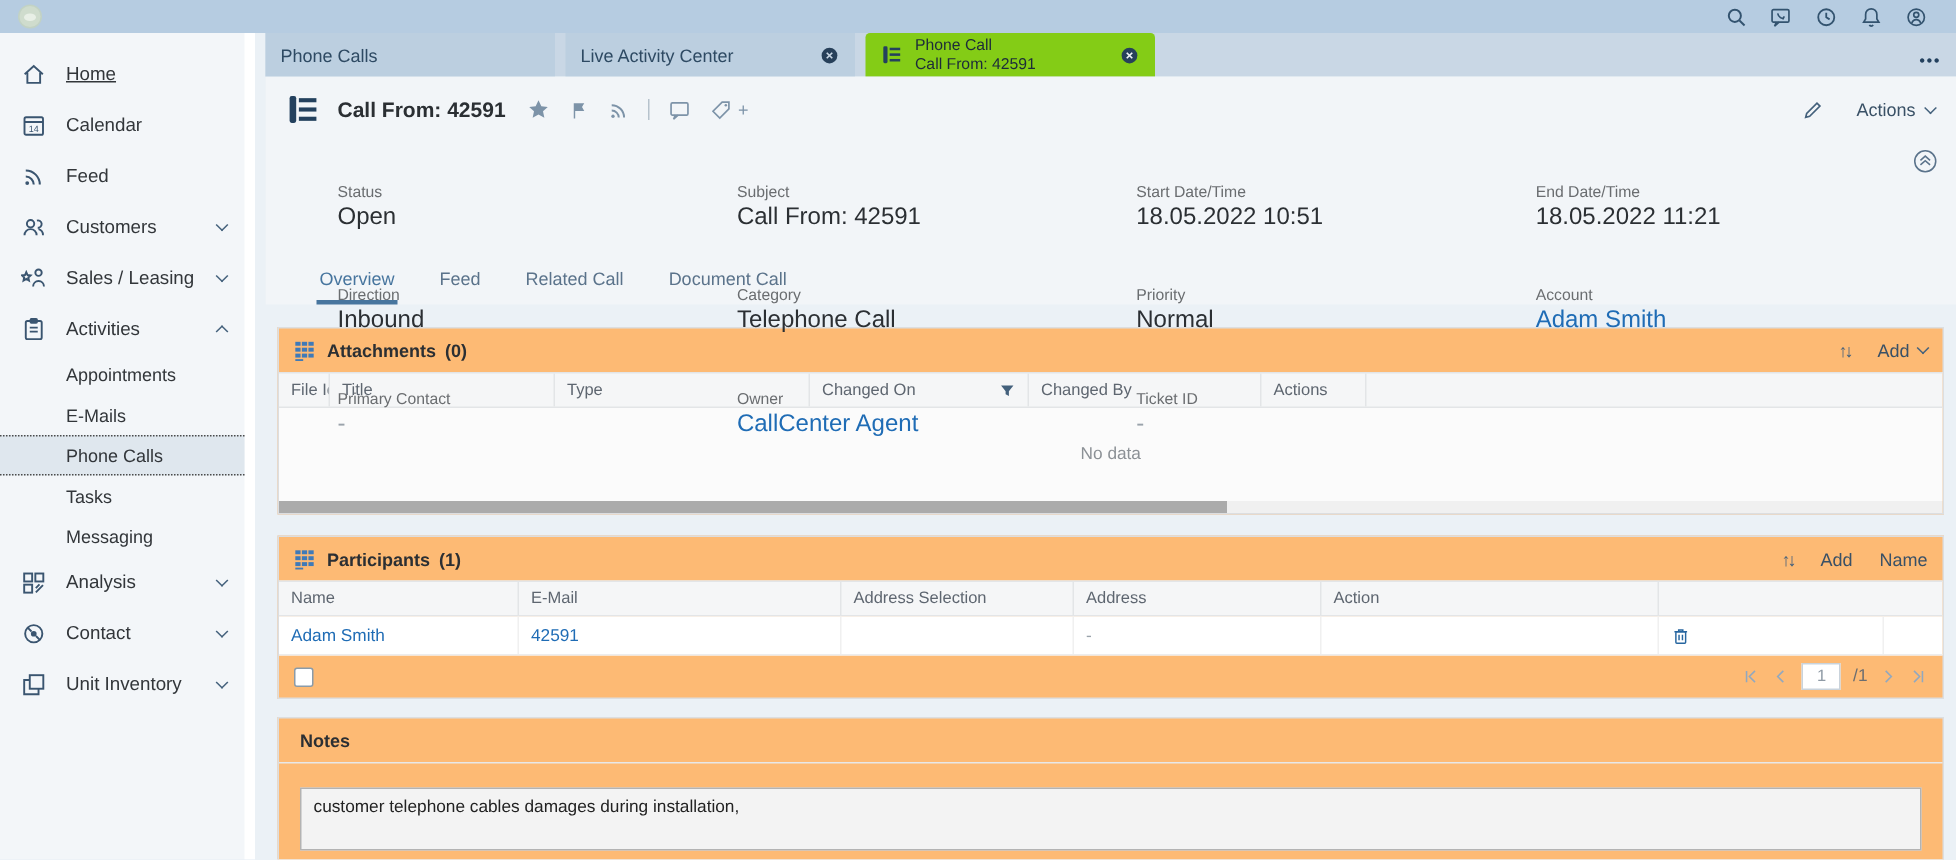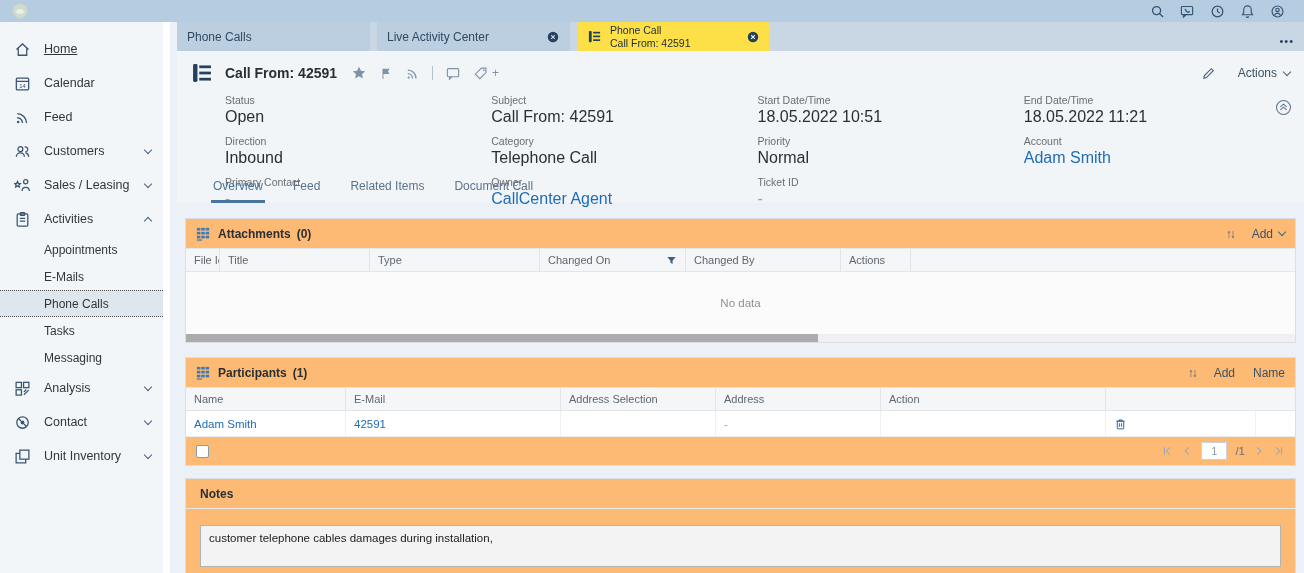--- a/index.html
+++ b/index.html
@@ -36,42 +36,42 @@
     transform:rotate(45deg); margin-top:-3px;}
   .chev.up { transform:rotate(-135deg); margin-top:3px;}
 
   
   .tabstrip { position:absolute; left:177px; top:22px; right:0; height:29px;
     background:#c9d7e5; display:flex; align-items:stretch; }
   .tab { width:193px; margin-right:7px; background:#bccfe0; color:#2e4a63;
     display:flex; align-items:center; padding:0 10px; font-size:12px; cursor:pointer;}
   .tab .t-lbl { flex:1; white-space:nowrap; overflow:hidden;}
   .tab .close { color:#27405a; width:14px; height:14px; flex:none; margin-left:6px;}
-  .tab.active { background:#fde047; color:#1c2b3a; border-radius:3px 3px 0 0;}
+  .tab.active { background:#84cc16; color:#1c2b3a; border-radius:3px 3px 0 0;}
   .tab.active .t2 { display:flex; flex-direction:column; line-height:1.15; flex:1; overflow:hidden;}
   .tab.active .t2 span{ font-size:10.5px; white-space:nowrap;}
   .tab .obj-ic { color:#24415e; margin-right:8px; flex:none;}
   .tab-overflow { margin-left:auto; align-self:flex-end; padding:2px 10px 4px;
     color:#24415e; font-size:11px; letter-spacing:1px; cursor:pointer;}
 
   
   .content { position:absolute; left:177px; top:51px; right:0; bottom:0; overflow:hidden;}
 
   .header-card { background:#f2f5f8; padding:11px 14px 0 14px; height:152px; position:relative;}
   .hdr-row { display:flex; align-items:center; }
   .hdr-obj { color:#24415e; margin-right:12px;}
   .hdr-title { font-size:14px; font-weight:bold; color:#2b2f33; margin-right:14px; white-space:nowrap;}
   .hdr-ics { display:flex; align-items:center; gap:12px; color:#7d93a8;}
   .hdr-sep { width:1px; height:14px; background:#b6c2cc; }
   .hdr-right { margin-left:auto; display:flex; align-items:center; gap:22px; color:#44617c;}
   .actions-btn { display:flex; align-items:center; gap:7px; font-size:12px; color:#3a5166; cursor:pointer;}
   .tagplus { font-size:12px; color:#7d93a8; margin-left:-8px;}
 
   .fields { display:grid; grid-template-columns:repeat(4,1fr); padding:10px 0 0 34px; }
-  .field { margin-bottom:9px; padding-right:20px;}
+  .field { margin-bottom:9px; padding-right:20px;margin-top:28px;}
   .f-lbl { font-size:10.5px; color:#6a6d70; margin-bottom:2px;}
   .f-val { font-size:16px; color:#2b2f33;}
   .f-val.link { color:#1f6cb5; cursor:pointer;}
   .f-val.faint { color:#9aa3ab;}
   .collapse-btn { position:absolute; right:12px; top:48px; color:#5b738b; cursor:pointer;}
 
   .subtabs { position:absolute; left:14px; right:8px; bottom:0; display:flex; gap:26px; padding-left:20px;}
   .subtab { font-size:12px; color:#5b738b; padding:4px 2px 7px; cursor:pointer; border-bottom:3px solid transparent;}
   .subtab.sel { color:#47759e; border-bottom-color:#47759e;}
 
@@ -424,21 +424,21 @@
     <span class="collapse-btn">
         <svg width="17" height="17" viewBox="0 0 18 18" fill="none" stroke="currentColor" stroke-width="1.1">
           <circle cx="9" cy="9" r="7.4"></circle>
           <path d="m5.6 11.6 3.4-3 3.4 3M5.6 8.4 9 5.4l3.4 3"></path>
         </svg>
       </span>
 
     <div class="subtabs">
       <span class="subtab sel">Overview</span>
       <span class="subtab">Feed</span>
-      <span class="subtab">Related Items</span>
+      <span class="subtab">Related Call</span>
       <span class="subtab">Document Call</span>
     </div>
   </div>
 
   <div class="card attach">
     <div class="sec-head">
       <span class="sec-grid-ic">
           <svg width="14" height="14" viewBox="0 0 16 16" fill="#3f7ab8">
             <rect x="1" y="1" width="4" height="3"></rect>
             <rect x="6" y="1" width="4" height="3"></rect>

